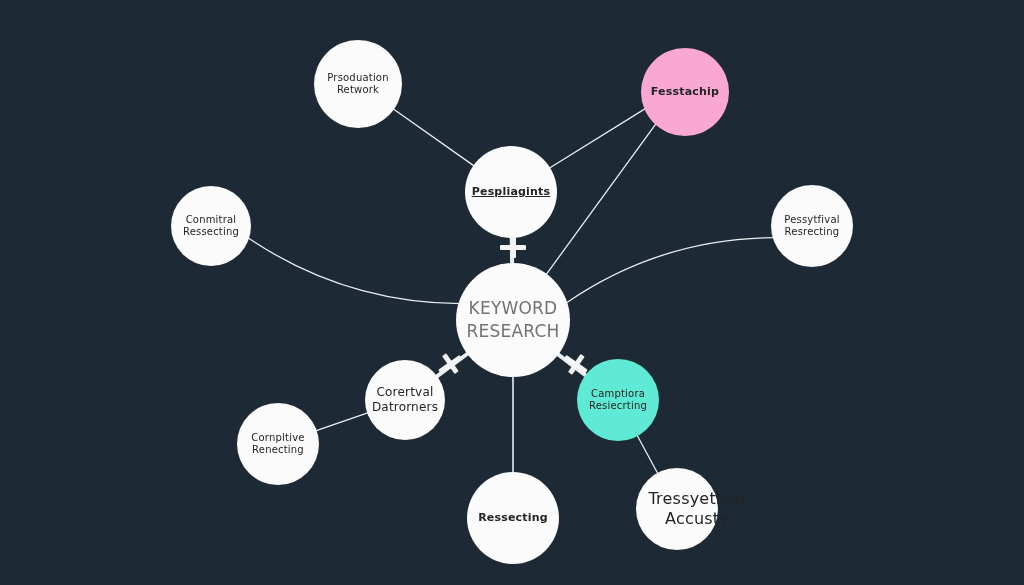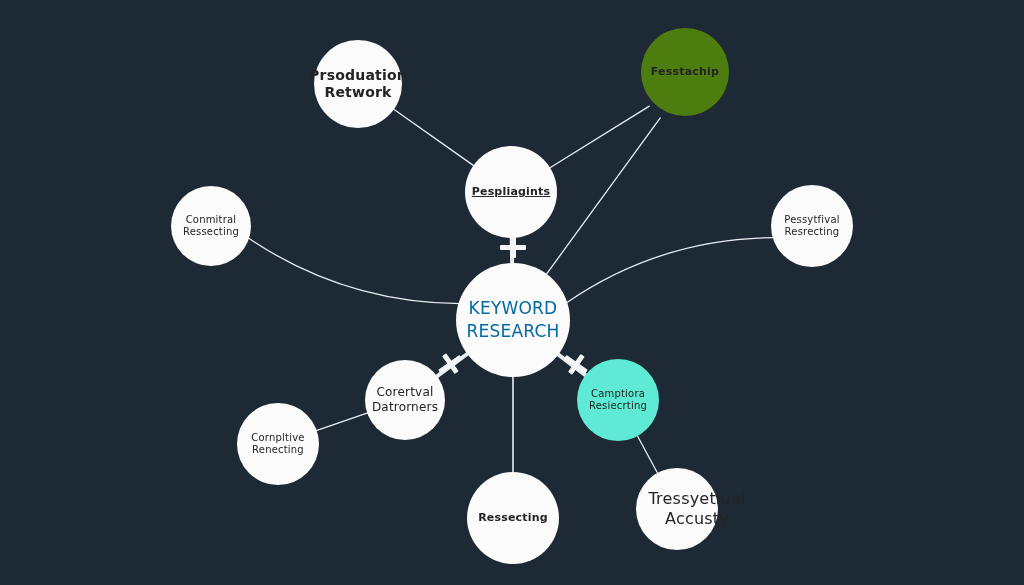--- a/index.html
+++ b/index.html
@@ -36,21 +36,21 @@
     z-index: 5;
   }
   .node-label {
     display: block;
     padding: 0 8px;
     white-space: pre-line;
     letter-spacing: 0.2px;
   }
   .node.center {
     background: #fdfdfd;
-    color: #0369a1;
+    color: #737373;
     letter-spacing: 0.8px;
   }
   .node.center .node-label {
     font-size: 17px;
     font-weight: 400;
     line-height: 1.35;
   }
   .node.bold .node-label {
     font-weight: 700;
   }
@@ -98,24 +98,24 @@
     </svg>
   <div id="node-layer">
       <div class="node center" style="left: 456px; top: 263px; width: 114px; height: 114px; background: rgb(251, 251, 251);">
         <span class="node-label" style="font-size: 17px;">KEYWORD
 RESEARCH</span>
       </div>
       <div class="node bold" style="left: 465px; top: 146px; width: 92px; height: 92px; background: rgb(251, 251, 251); text-decoration: underline;">
         <span class="node-label" style="font-size: 11px;">Pespliagints</span>
       </div>
       <div class="node" style="left: 314px; top: 40px; width: 88px; height: 88px; background: rgb(251, 251, 251);">
-        <span class="node-label" style="font-size: 14px; font-weight: bold;">Prsoduation
+        <span class="node-label" style="font-size: 10px;">Prsoduation
 Retwork</span>
       </div>
-      <div class="node bold" style="left: 641px; top: 28px; width: 88px; height: 88px; background: #4d7c0f;">
+      <div class="node bold" style="left: 641px; top: 48px; width: 88px; height: 88px; background: #f9a8d4;">
         <span class="node-label" style="font-size: 11px;">Fesstachip</span>
       </div>
       <div class="node" style="left: 171px; top: 186px; width: 80px; height: 80px; background: rgb(251, 251, 251); text-align: center;">
         <span class="node-label" style="font-size: 10px;">Conmitral
 Ressecting</span>
       </div>
       <div class="node" style="left: 771px; top: 185px; width: 82px; height: 82px; background: rgb(251, 251, 251);">
         <span class="node-label" style="font-size: 10px; text-align: center;">Pessytfival
 Resrecting</span>
       </div>

